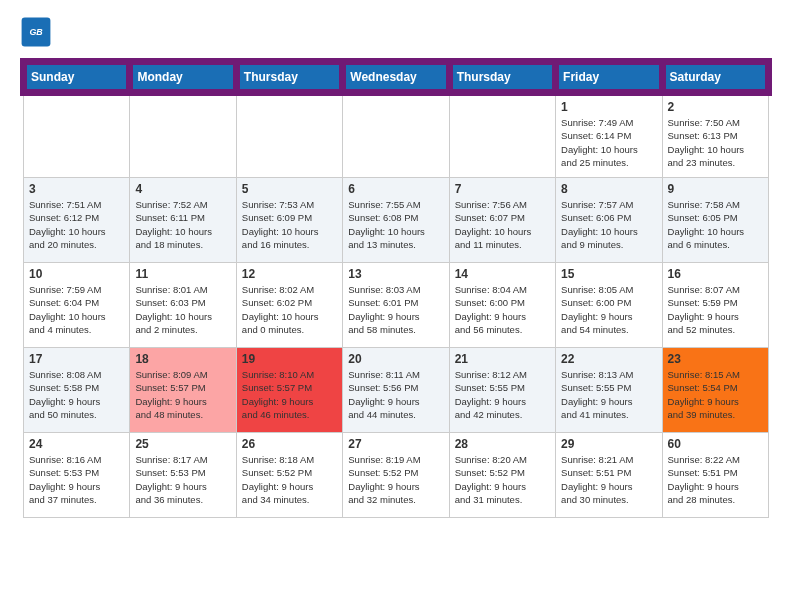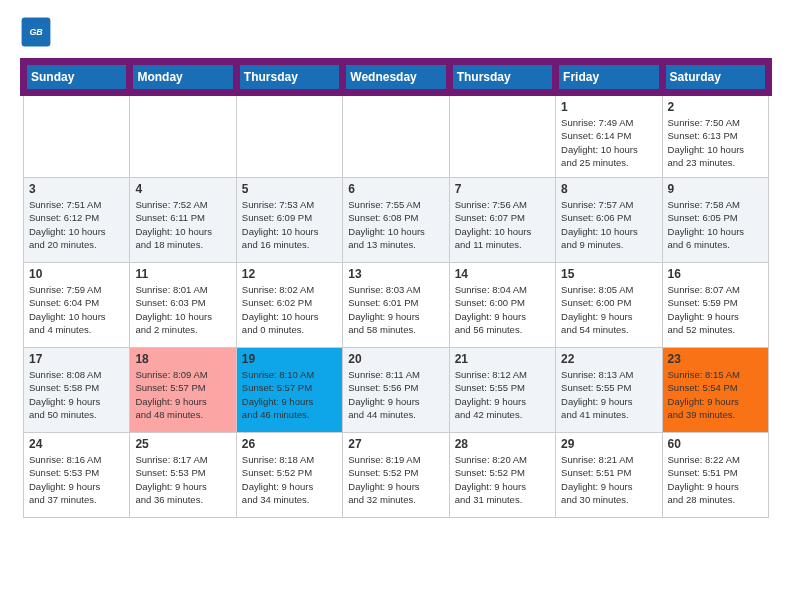--- a/index.html
+++ b/index.html
@@ -190,21 +190,21 @@
       </tr>
       <tr>
         <td style="background: rgb(240, 244, 248);">
           <span class="day-number">17</span>
           <div class="day-info">Sunrise: 8:08 AM<br>Sunset: 5:58 PM<br>Daylight: 9 hours<br>and 50 minutes.</div>
         </td>
         <td style="background: #fca5a5;">
           <span class="day-number">18</span>
           <div class="day-info">Sunrise: 8:09 AM<br>Sunset: 5:57 PM<br>Daylight: 9 hours<br>and 48 minutes.</div>
         </td>
-        <td style="background: #0ea5e9;">
+        <td style="background: #ef4444;">
           <span class="day-number">19</span>
           <div class="day-info">Sunrise: 8:10 AM<br>Sunset: 5:57 PM<br>Daylight: 9 hours<br>and 46 minutes.</div>
         </td>
         <td style="background: rgb(240, 244, 248);">
           <span class="day-number">20</span>
           <div class="day-info">Sunrise: 8:11 AM<br>Sunset: 5:56 PM<br>Daylight: 9 hours<br>and 44 minutes.</div>
         </td>
         <td style="background: rgb(240, 244, 248);">
           <span class="day-number">21</span>
           <div class="day-info">Sunrise: 8:12 AM<br>Sunset: 5:55 PM<br>Daylight: 9 hours<br>and 42 minutes.</div>

